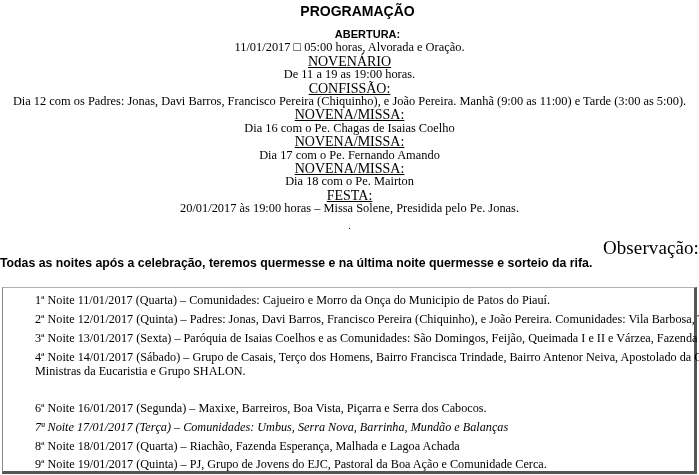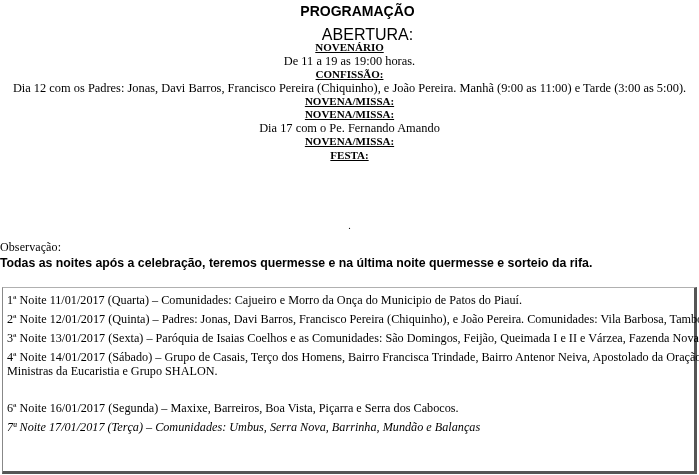--- a/index.html
+++ b/index.html
@@ -31,48 +31,48 @@
       top: 28px;
       left: 0;
       width: 699px;
       text-align: center;
       font-family: "Liberation Serif", serif;
       font-size: 12.4px;
       line-height: 13.4px;
     }
     .program .heading-sans {
       font-family: "Liberation Sans", sans-serif;
-      font-weight: normal;
-      font-size: 16px;
+      font-weight: bold;
+      font-size: 11px;
       padding-left: 36px;
     }
     .program .heading-u {
-      font-weight: bold;
+      font-weight: normal;
       text-decoration: underline;
-      font-size: 11px;
+      font-size: 14px;
     }
     .program .line { display: block; white-space: nowrap; }
     .dot {
       position: absolute;
       top: 221px;
       left: 0;
       width: 699px;
       text-align: center;
       font-family: "Liberation Serif", serif;
       font-size: 10px;
       line-height: 10px;
     }
     .obs-label {
       position: absolute;
       top: 240px;
       left: 0;
       width: 699px;
-      text-align: left;
+      text-align: right;
       font-family: "Liberation Serif", serif;
-      font-size: 12px;
+      font-size: 19px;
       line-height: 15px;
       letter-spacing: 0.1px;
     }
     .obs-text {
       position: absolute;
       top: 256px;
       left: 0;
       width: 557px;
       text-align: right;
       font-family: "Liberation Sans", sans-serif;
@@ -94,38 +94,42 @@
       box-sizing: content-box;
       font-family: "Liberation Serif", serif;
       font-size: 12.2px;
     }
     .night {
       position: absolute;
       left: 4px;
       white-space: nowrap;
       line-height: 14px;
     }
-    .night .wrap { display: block; }
+    .night .wrap { display: block; margin-left: 28px; }
   </style>
 </head>
 <body>
 
 <div class="title">PROGRAMAÇÃO</div>
 
 <div class="program">
   <span class="line heading-sans">ABERTURA:</span>
+  <span class="line">11/01/2017 □   05:00 horas, Alvorada e Oração.</span>
   <span class="line heading-u">NOVENÁRIO</span>
   <span class="line">De 11 a 19 as 19:00 horas.</span>
   <span class="line heading-u">CONFISSÃO:</span>
   <span class="line">Dia 12 com os Padres: Jonas, Davi Barros, Francisco Pereira (Chiquinho), e João Pereira. Manhã (9:00 as 11:00) e Tarde (3:00 as 5:00).</span>
   <span class="line heading-u">NOVENA/MISSA:</span>
+  <span class="line">Dia 16 com o Pe. Chagas de Isaias Coelho</span>
   <span class="line heading-u">NOVENA/MISSA:</span>
   <span class="line">Dia 17 com o Pe. Fernando Amando</span>
   <span class="line heading-u">NOVENA/MISSA:</span>
+  <span class="line">Dia 18 com o Pe. Mairton</span>
   <span class="line heading-u">FESTA:</span>
+  <span class="line">20/01/2017 às 19:00 horas – Missa Solene, Presidida pelo Pe. Jonas.</span>
 </div>
 
 <div class="dot">.</div>
 
 <div class="obs-label">Observação:</div>
 <div class="obs-text">Todas as noites após a celebração, teremos quermesse e na última noite quermesse e sorteio da rifa.</div>
 
 <div class="nights">
   <div class="night" style="top:5px;">
     <span class="wrap">1ª Noite 11/01/2017 (Quarta) – Comunidades: Cajueiro e Morro da Onça do Municipio de Patos do Piauí.</span>
@@ -139,13 +143,19 @@
   <div class="night" style="top:62px;">
     <span class="wrap">4ª Noite 14/01/2017 (Sábado) – Grupo de Casais, Terço dos Homens, Bairro Francisca Trindade, Bairro Antenor Neiva, Apostolado da Oração, Pastorais,</span>
     <span class="wrap">Ministras da Eucaristia e Grupo SHALON.</span>
   </div>
   <div class="night" style="top:113px;font-family:Liberation Serif, serif;">
     <span class="wrap">6ª Noite 16/01/2017 (Segunda) – Maxixe, Barreiros, Boa Vista, Piçarra e Serra dos Cabocos.</span>
   </div>
   <div class="night" style="top:132px;font-style:italic;">
     <span class="wrap">7ª Noite 17/01/2017 (Terça) – Comunidades: Umbus, Serra Nova, Barrinha, Mundão e Balanças</span>
   </div>
+  <div class="night" style="top:151px;">
+    <span class="wrap">8ª Noite 18/01/2017 (Quarta) – Riachão, Fazenda Esperança, Malhada e Lagoa Achada</span>
+  </div>
+  <div class="night" style="top:169px;">
+    <span class="wrap">9ª Noite 19/01/2017 (Quinta) – PJ, Grupo de Jovens do EJC, Pastoral da Boa Ação e Comunidade Cerca.</span>
+  </div>
 </div>
 
 </body></html>

